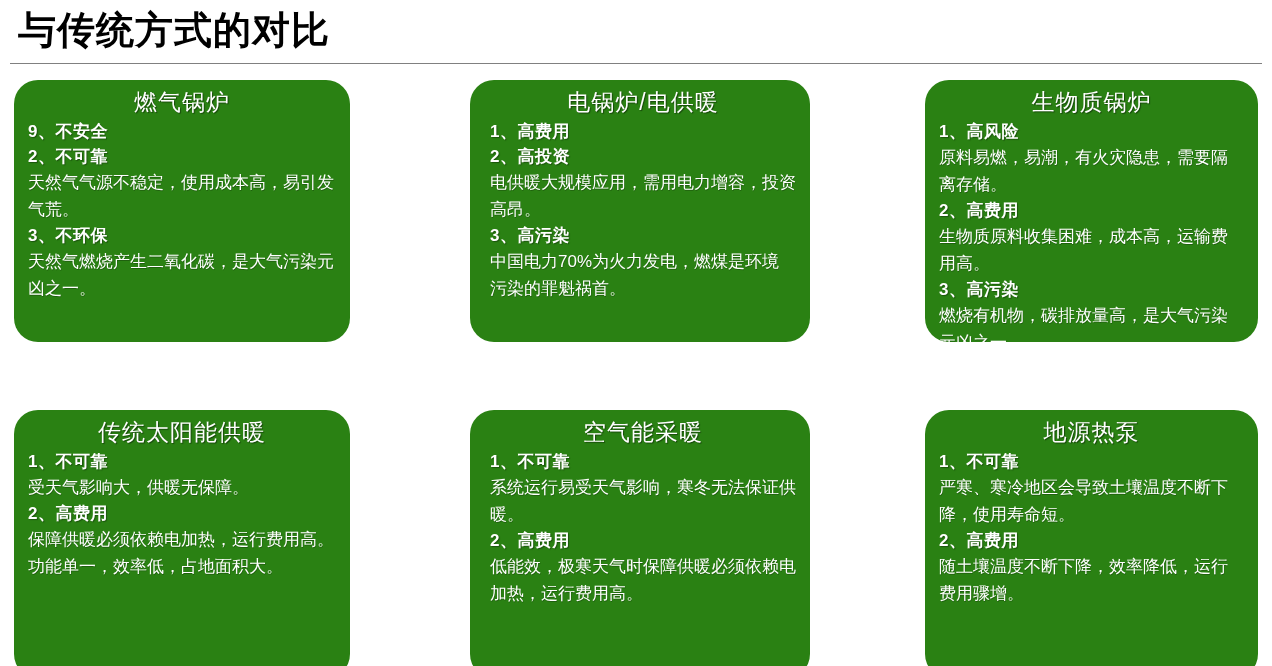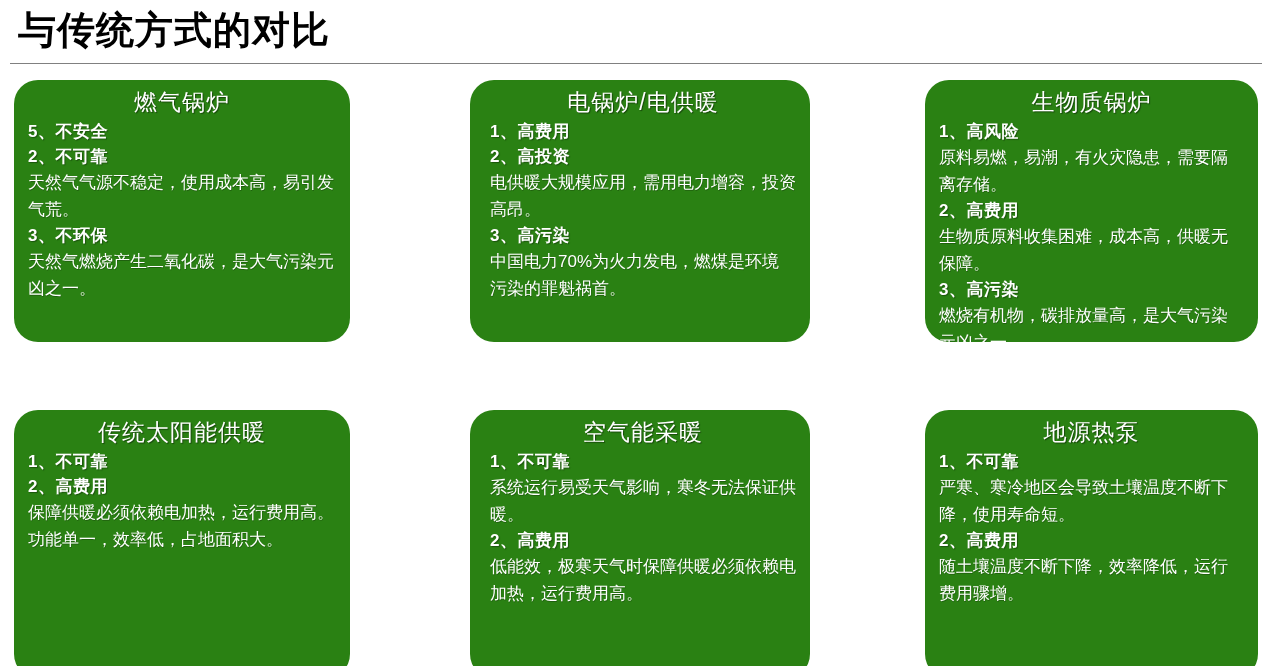--- a/index.html
+++ b/index.html
@@ -105,49 +105,50 @@
 <div class="slide">
 
   <div class="slide-title">与传统方式的对比</div>
 
   <div class="title-rule"></div>
 
   <div class="card-grid">
 
     <div class="card r1 c1">
       <div class="card-title">燃气锅炉</div>
-      <div class="point-heading">5、不安全</div>
+      <div class="point-heading">9、不安全</div>
       <div class="point-heading">2、不可靠</div>
       <div class="point-body">天然气气源不稳定，使用成本高，易引发气荒。</div>
       <div class="point-heading">3、不环保</div>
       <div class="point-body">天然气燃烧产生二氧化碳，是大气污染元凶之一。</div>
     </div>
 
     <div class="card r1 c2">
       <div class="card-title">电锅炉/电供暖</div>
       <div class="point-heading">1、高费用</div>
       <div class="point-heading">2、高投资</div>
       <div class="point-body">电供暖大规模应用，需用电力增容，投资高昂。</div>
       <div class="point-heading">3、高污染</div>
       <div class="point-body">中国电力70%为火力发电，燃煤是环境污染的罪魁祸首。</div>
     </div>
 
     <div class="card r1 c3">
       <div class="card-title">生物质锅炉</div>
       <div class="point-heading">1、高风险</div>
       <div class="point-body">原料易燃，易潮，有火灾隐患，需要隔离存储。</div>
       <div class="point-heading">2、高费用</div>
-      <div class="point-body">生物质原料收集困难，成本高，供暖无保障。</div>
+      <div class="point-body">生物质原料收集困难，成本高，运输费用高。</div>
       <div class="point-heading">3、高污染</div>
       <div class="point-body">燃烧有机物，碳排放量高，是大气污染元凶之一。</div>
     </div>
 
     <div class="card r2 c1">
       <div class="card-title">传统太阳能供暖</div>
       <div class="point-heading">1、不可靠</div>
+      <div class="point-body">受天气影响大，供暖无保障。</div>
       <div class="point-heading">2、高费用</div>
       <div class="point-body">保障供暖必须依赖电加热，运行费用高。</div>
       <div class="point-body">功能单一，效率低，占地面积大。</div>
     </div>
 
     <div class="card r2 c2">
       <div class="card-title">空气能采暖</div>
       <div class="point-heading">1、不可靠</div>
       <div class="point-body">系统运行易受天气影响，寒冬无法保证供暖。</div>
       <div class="point-heading">2、高费用</div>

